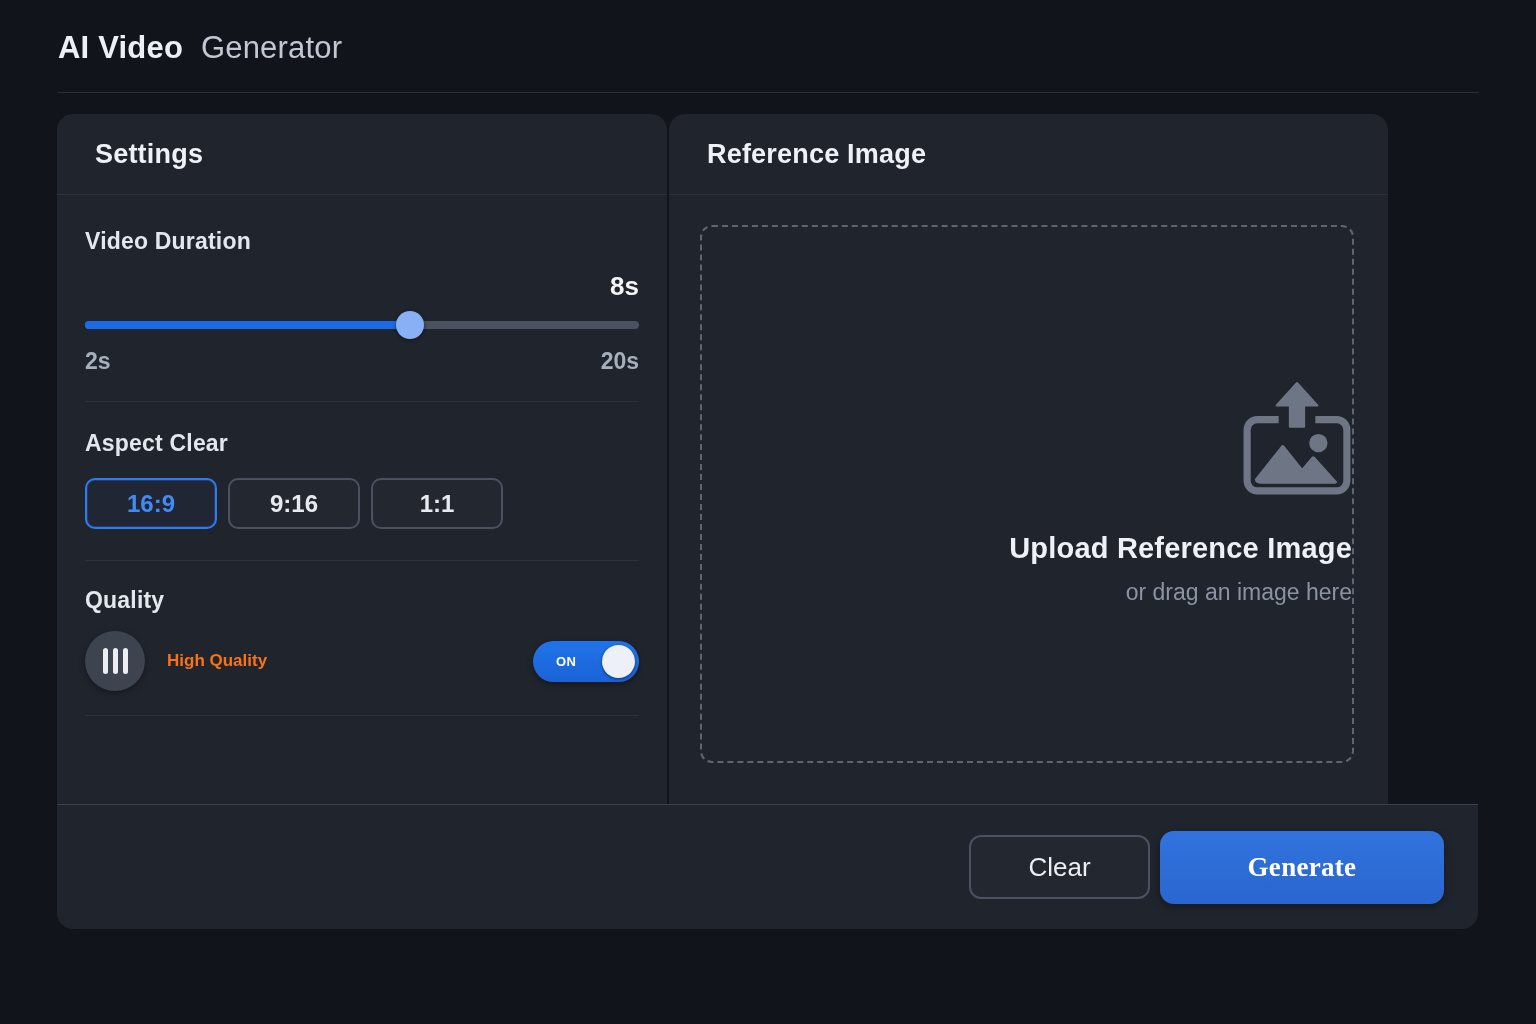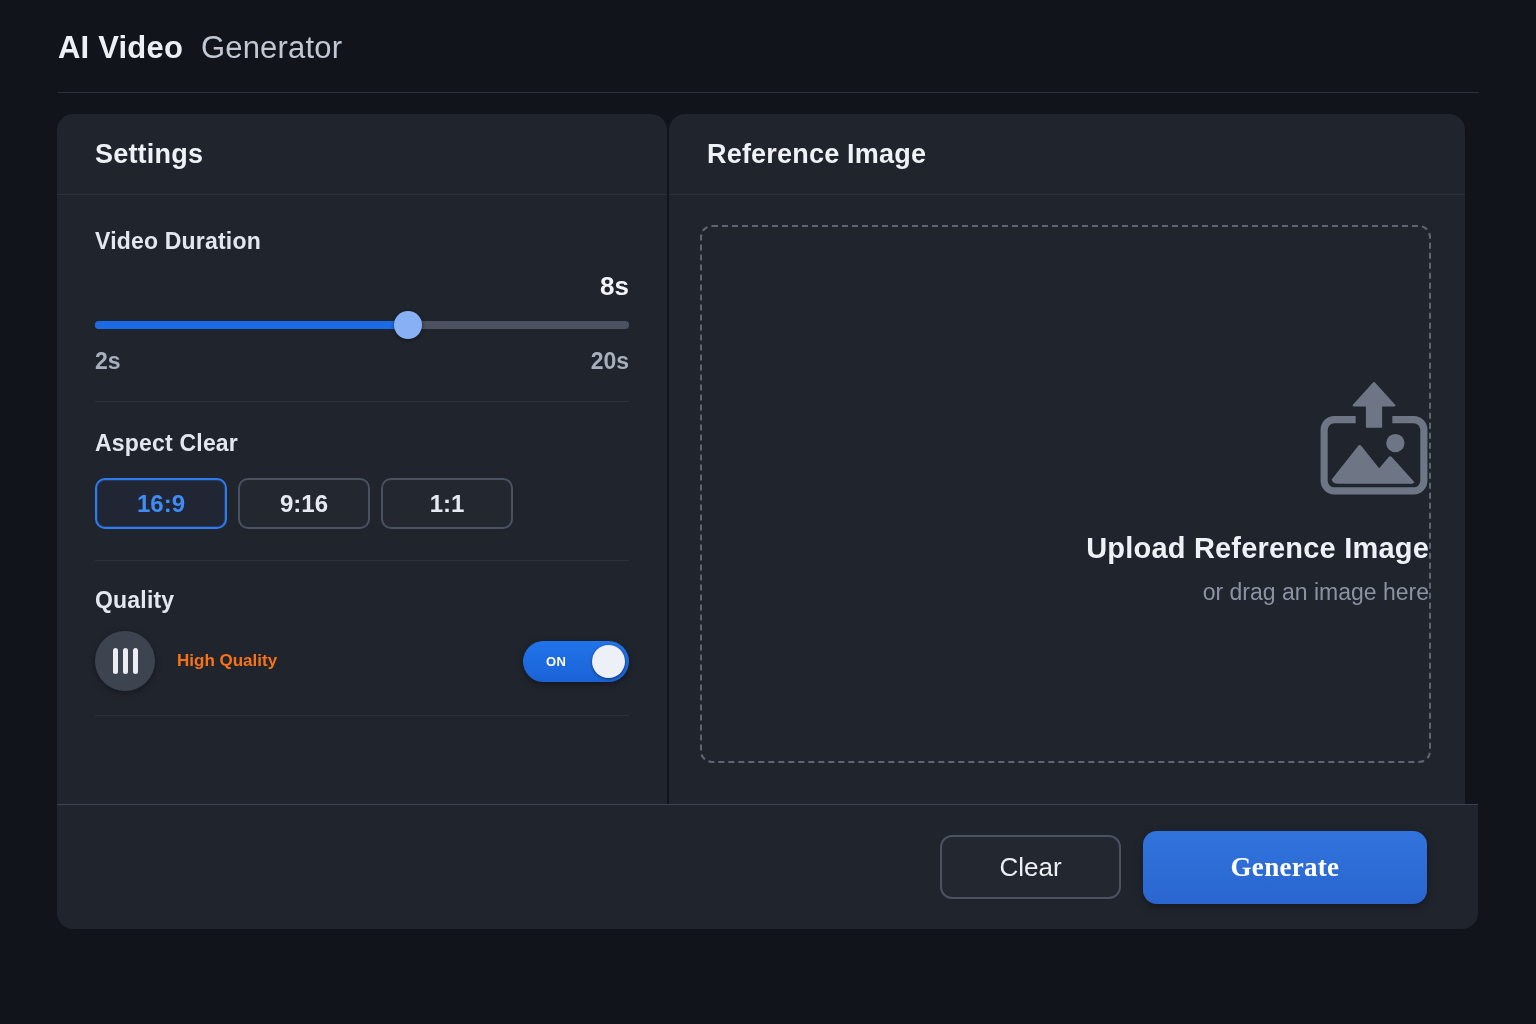--- a/index.html
+++ b/index.html
@@ -24,27 +24,27 @@
 
   
   .main-wrap { margin: 21px 0 0 57px; width: 1421px; }
   .panels-row { display: flex; gap: 2px; margin-top: 20px; }
   .panel {
     background: #20242d;
     height: 690px;
     border-radius: 16px 16px 0 0;
   }
   .panel-settings { width: 610px; }
-  .panel-reference { width: 796px; }
+  .panel-reference { width: 719px; }
   .panel-header {
     height: 81px; display: flex; align-items: center;
     padding: 0 38px; border-bottom: 1px solid #2c323d;
   }
   .panel-header h2 { font-size: 27px; font-weight: 700; color: #eef1f6; letter-spacing: 0.2px; }
-  .panel-body { padding: 0 38px; }
+  .panel-body { padding: 0 28px; }
 
   .section-divider { border: none; border-top: 1px solid #2c323d; }
 
   .section-label { font-size: 23px; font-weight: 700; color: #e3e7ee; letter-spacing: 0.2px; }
 
   
   .duration-block { padding-top: 33px; }
   .duration-value-row { display: flex; justify-content: flex-end; margin-top: 16px; }
   .duration-value { font-size: 26px; font-weight: 700; color: #f3f5f9; }
   .slider { position: relative; height: 30px; margin-top: 8px; cursor: pointer; }
@@ -136,21 +136,21 @@
   }
   .upload-subtitle { margin-top: 14px; font-size: 23px; font-weight: 400; color: #8b93a3; }
 
   
   .footer-bar {
     width: 1421px; height: 125px;
     background: #20242d;
     border-top: 1px solid #3a4150;
     border-radius: 0 0 16px 16px;
     display: flex; align-items: center; justify-content: flex-end;
-    gap: 22px; padding-right: 51px;
+    gap: 10px; padding-right: 34px;
   }
   .btn-clear {
     width: 181px; height: 64px;
     background: rgba(255,255,255,0.015);
     border: 2px solid #4a5261; border-radius: 12px;
     color: #eceff4; font-size: 26px; font-weight: 400;
     font-family: inherit; cursor: pointer;
   }
   .btn-generate {
     width: 284px; height: 73px;

